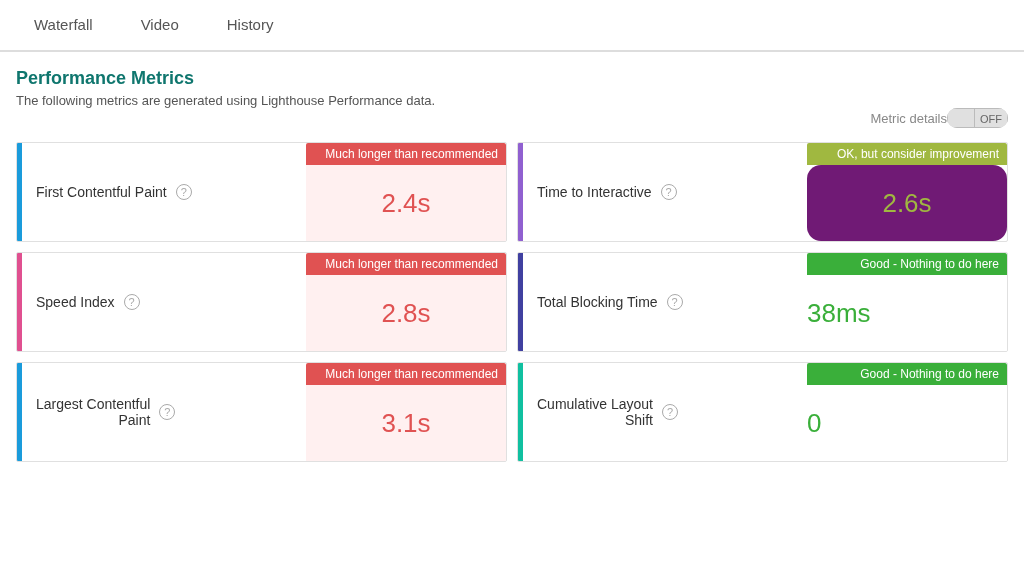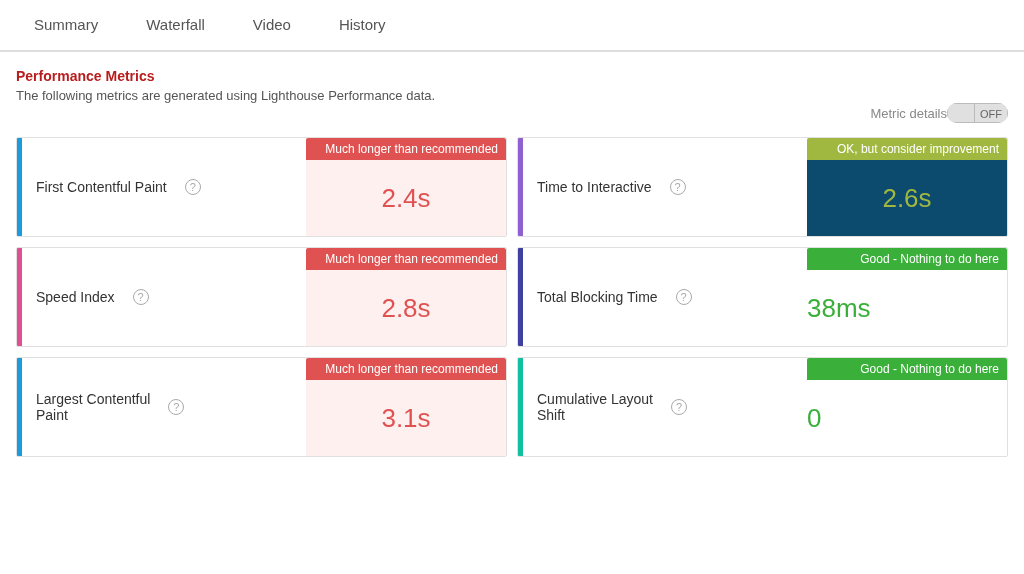--- a/index.html
+++ b/index.html
@@ -24,22 +24,22 @@
       color: #1a9bdb;
       border-bottom: 3px solid #1a9bdb;
       font-weight: 500;
     }
 
     .content {
       padding: 16px 16px;
     }
 
     .section-title {
-      color: #b91c1c;
-      font-size: 14px;
+      color: #0f766e;
+      font-size: 18px;
       font-weight: bold;
       margin-bottom: 4px;
     }
 
     .section-subtitle {
       color: #555;
       font-size: 13px;
     }
 
     .metric-details-row {
@@ -145,43 +145,43 @@
       align-items: center;
       justify-content: center;
     }
 
     .metric-value {
       font-size: 26px;
       font-weight: 300;
     }
 
     .value-red { color: #e05252; background: #fff0f0; width: 100%; height: 100%; display: flex; align-items: center; justify-content: center; }
-    .value-yellow-green { color: #a0b840; background: #0c4a6e; width: 100%; height: 100%; display: flex; align-items: center; justify-content: center; }
+    .value-yellow-green { color: #a0b840; background: #701a75; width: 100%; height: 100%; display: flex; align-items: center; justify-content: center; border-radius: 14px; }
     .value-green { color: #3aaf3a; background: #fff; width: 100%; height: 100%; display: flex; align-items: center; justify-content: flex-start; }
 
     .metric-label-wrap {
       display: flex;
       flex-direction: column;
       justify-content: center;
       padding: 16px 14px;
       flex: 1;
       gap: 4px;
     }
 
     .metric-name-row {
       display: flex;
       align-items: center;
-      gap: 18px;
+      gap: 9px;
+      text-align: right;
     }
   </style>
 </head>
 <body>
 
 <div class="tabs-bar">
-  <div class="tab">Summary</div>
   <div class="tab">Waterfall</div>
   <div class="tab">Video</div>
   <div class="tab">History</div>
 </div>
 
 <div class="content">
   <div class="section-title">Performance Metrics</div>
   <div class="section-subtitle">The following metrics are generated using Lighthouse Performance data.</div>
 
   <div class="metric-details-row">

